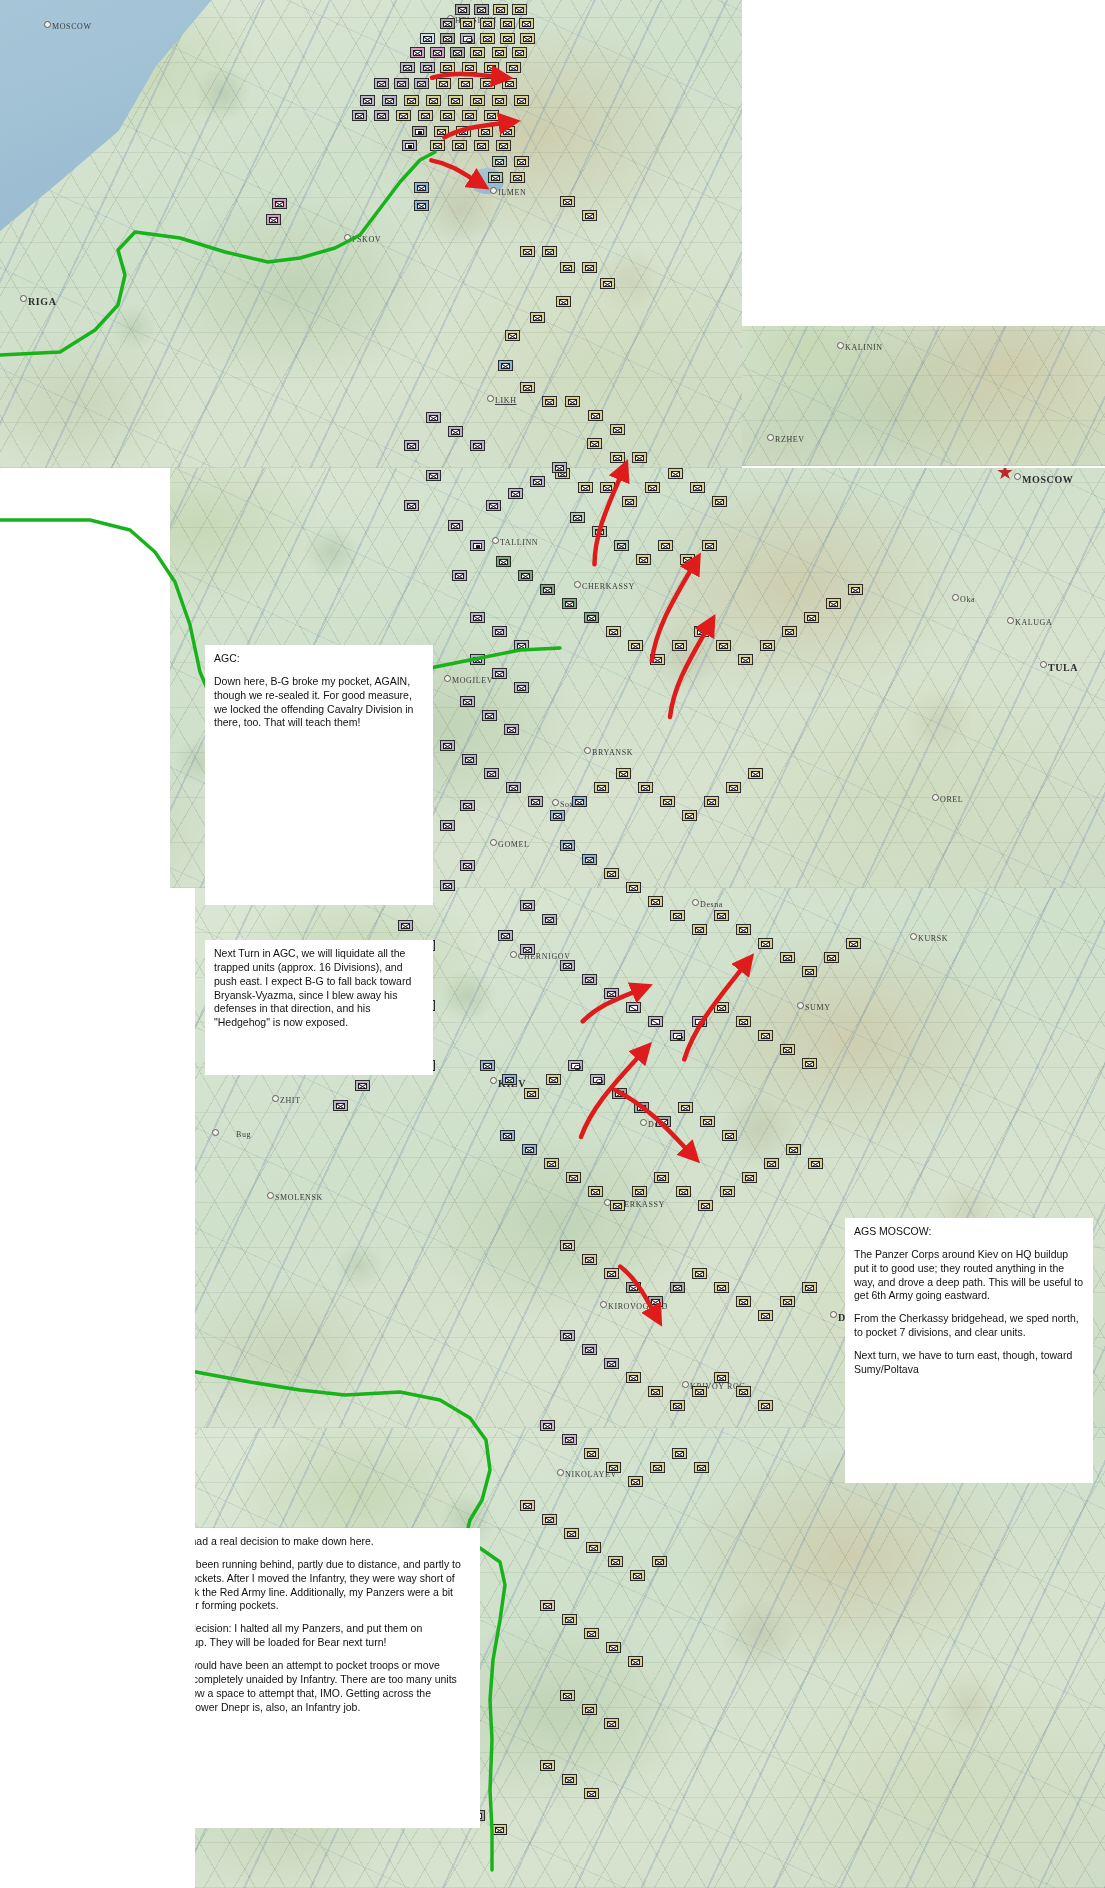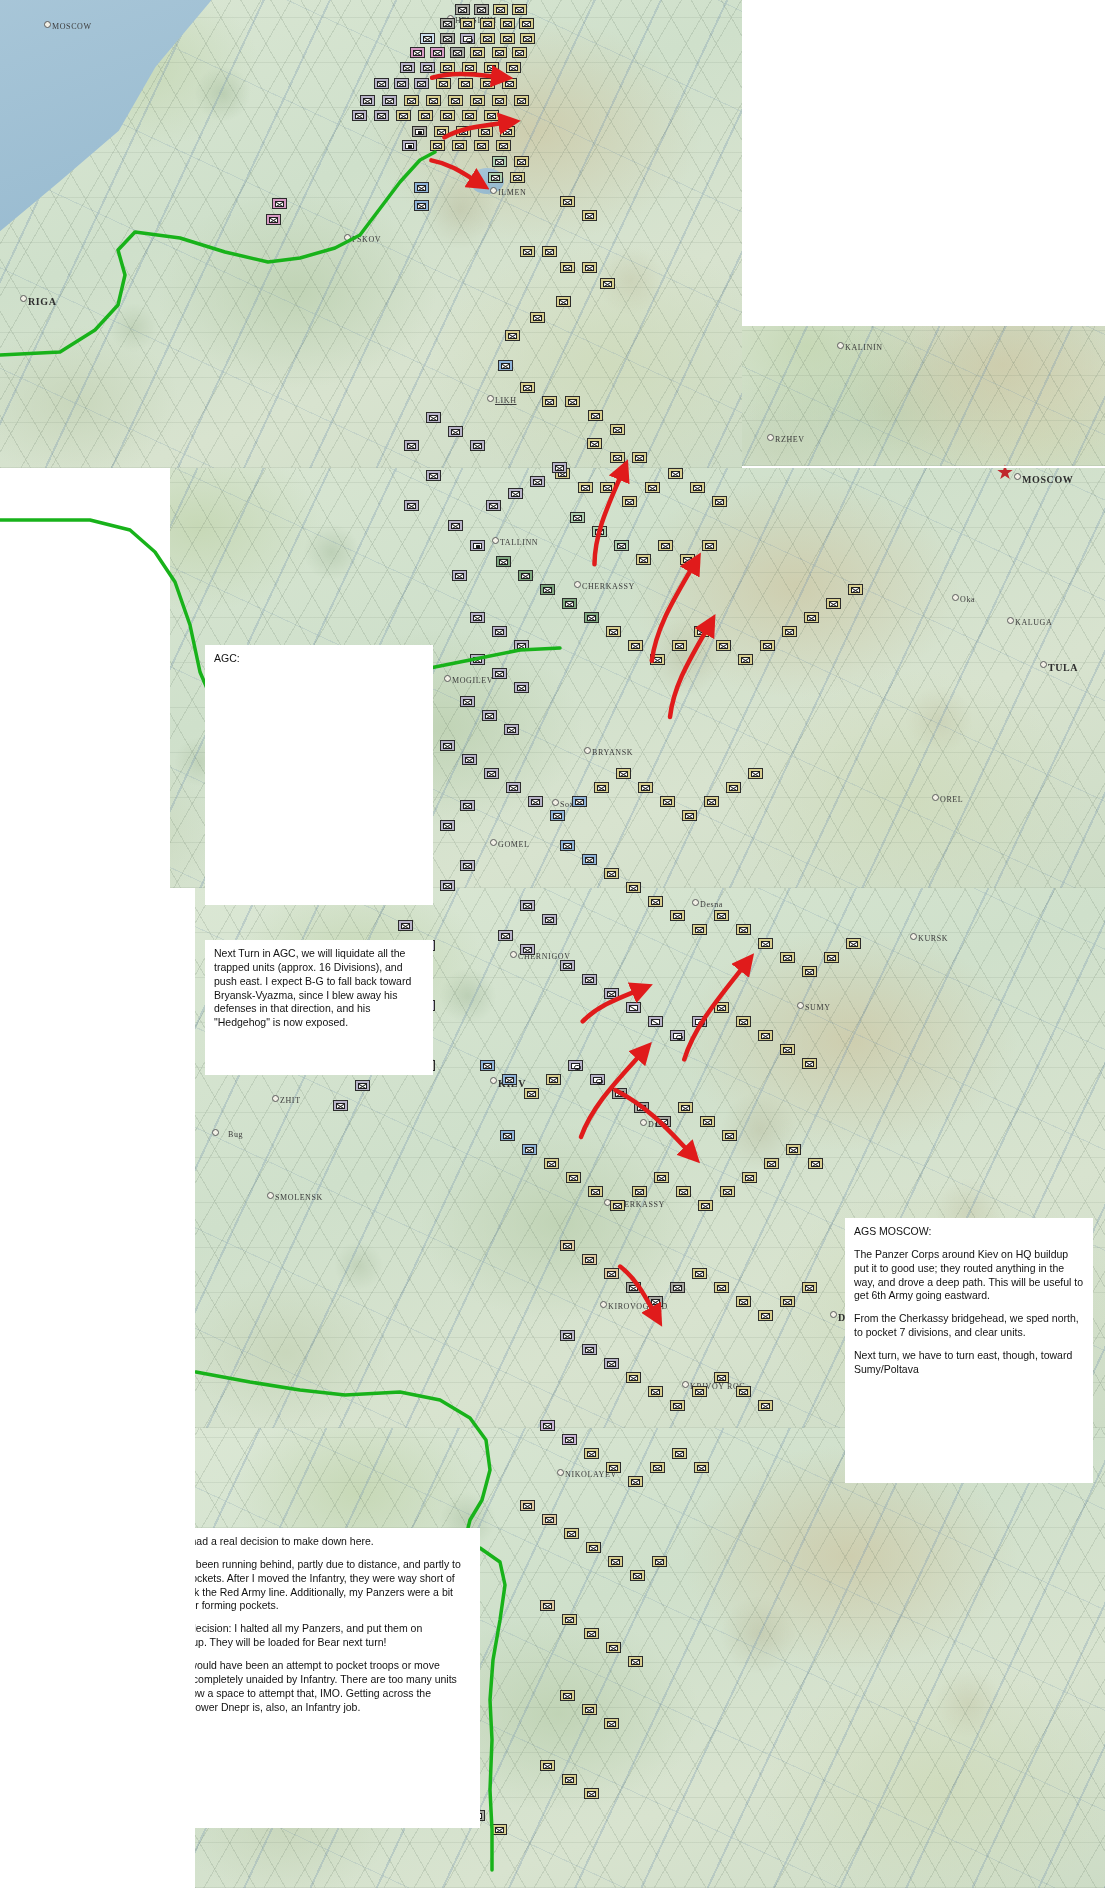--- a/index.html
+++ b/index.html
@@ -277,21 +277,21 @@
       <div class="map-label" style="left: 648px; top: 1120px;">Dnepr</div>
       <div class="city-dot" style="left: 952px; top: 594px;"></div>
       <div class="map-label" style="left: 960px; top: 595px;">Oka</div>
       <div class="city-dot" style="left: 692px; top: 899px;"></div>
       <div class="map-label" style="left: 700px; top: 900px;">Desna</div>
       <div class="city-dot" style="left: 552px; top: 799px;"></div>
       <div class="map-label" style="left: 560px; top: 800px;">Sozh</div>
       <div class="city-dot" style="left: 322px; top: 979px;"></div>
       <div class="map-label" style="left: 330px; top: 980px;">Pripyat</div>
       <div class="city-dot" style="left: 212px; top: 1129px;"></div>
-      <div class="map-label" style="left: 228px; top: 1130px;">Bug</div>
+      <div class="map-label" style="left: 236px; top: 1130px;">Bug</div>
     </div>
 
   <div class="star" style="left:996px; top:462px;">★</div>
 
   <div id="counter-layer" style="position:absolute;left:0;top:0;width:1105px;height:1888px;">
       <div class="counter inf c-ger" style="left: 455px; top: 4px;">
         <span class="sym"></span>
       </div>
       <div class="counter inf c-ger" style="left: 474px; top: 4px;">
         <span class="sym"></span>
@@ -1175,20 +1175,21 @@
     </svg>
 
   <div id="note-layer" style="position:absolute;left:0;top:0;width:1105px;height:1888px;">
       <div class="note" style="left: 742px; top: 26px; width: 330px; min-height: 300px;">
         <p>AGN:  Not sure if my problem is B-G is really really committing to Leningrad, or I suck.  Either way, I don't foresee lots of progress up here.  I have another 9 turns before Winter, but still.....just a solid wall of REDS!</p>
         <p>We took Novgorod, and also took 4 hexes wtih Deliberate attacks.  The good news is that the Reds suffered huge losses.  Bad news, is that we took losses, and can't sustain ours.  Not good.</p>
         <p>Many Red Army divisions routed, mostly because there were stacks behind them, and they had no retreat path.  So they routed.</p>
       </div>
       <div class="note" style="left: 205px; top: 645px; width: 228px; min-height: 260px;">
         <p>AGC:</p>
+        <p>Down here, B-G broke my pocket, AGAIN, though we re-sealed it.  For good measure, we locked the offending Cavalry Division in there, too.  That will teach them!</p>
       </div>
       <div class="note" style="left: 205px; top: 940px; width: 228px; min-height: 135px;">
         <p>Next Turn in AGC, we will liquidate all the trapped units (approx. 16 Divisions), and push east.  I expect B-G to fall back toward Bryansk-Vyazma, since I blew away his defenses in that direction, and his "Hedgehog" is now exposed.</p>
       </div>
       <div class="note" style="left: 845px; top: 1218px; width: 248px; min-height: 265px;">
         <p>AGS MOSCOW:</p>
         <p>The Panzer Corps around Kiev on HQ buildup put it to good use; they routed anything in the way, and drove a deep path.  This will be useful to get 6th Army going eastward.</p>
         <p>From the Cherkassy bridgehead, we sped north, to pocket 7 divisions, and clear units.</p>
         <p>Next turn, we have to turn east, though, toward Sumy/Poltava</p>
       </div>

